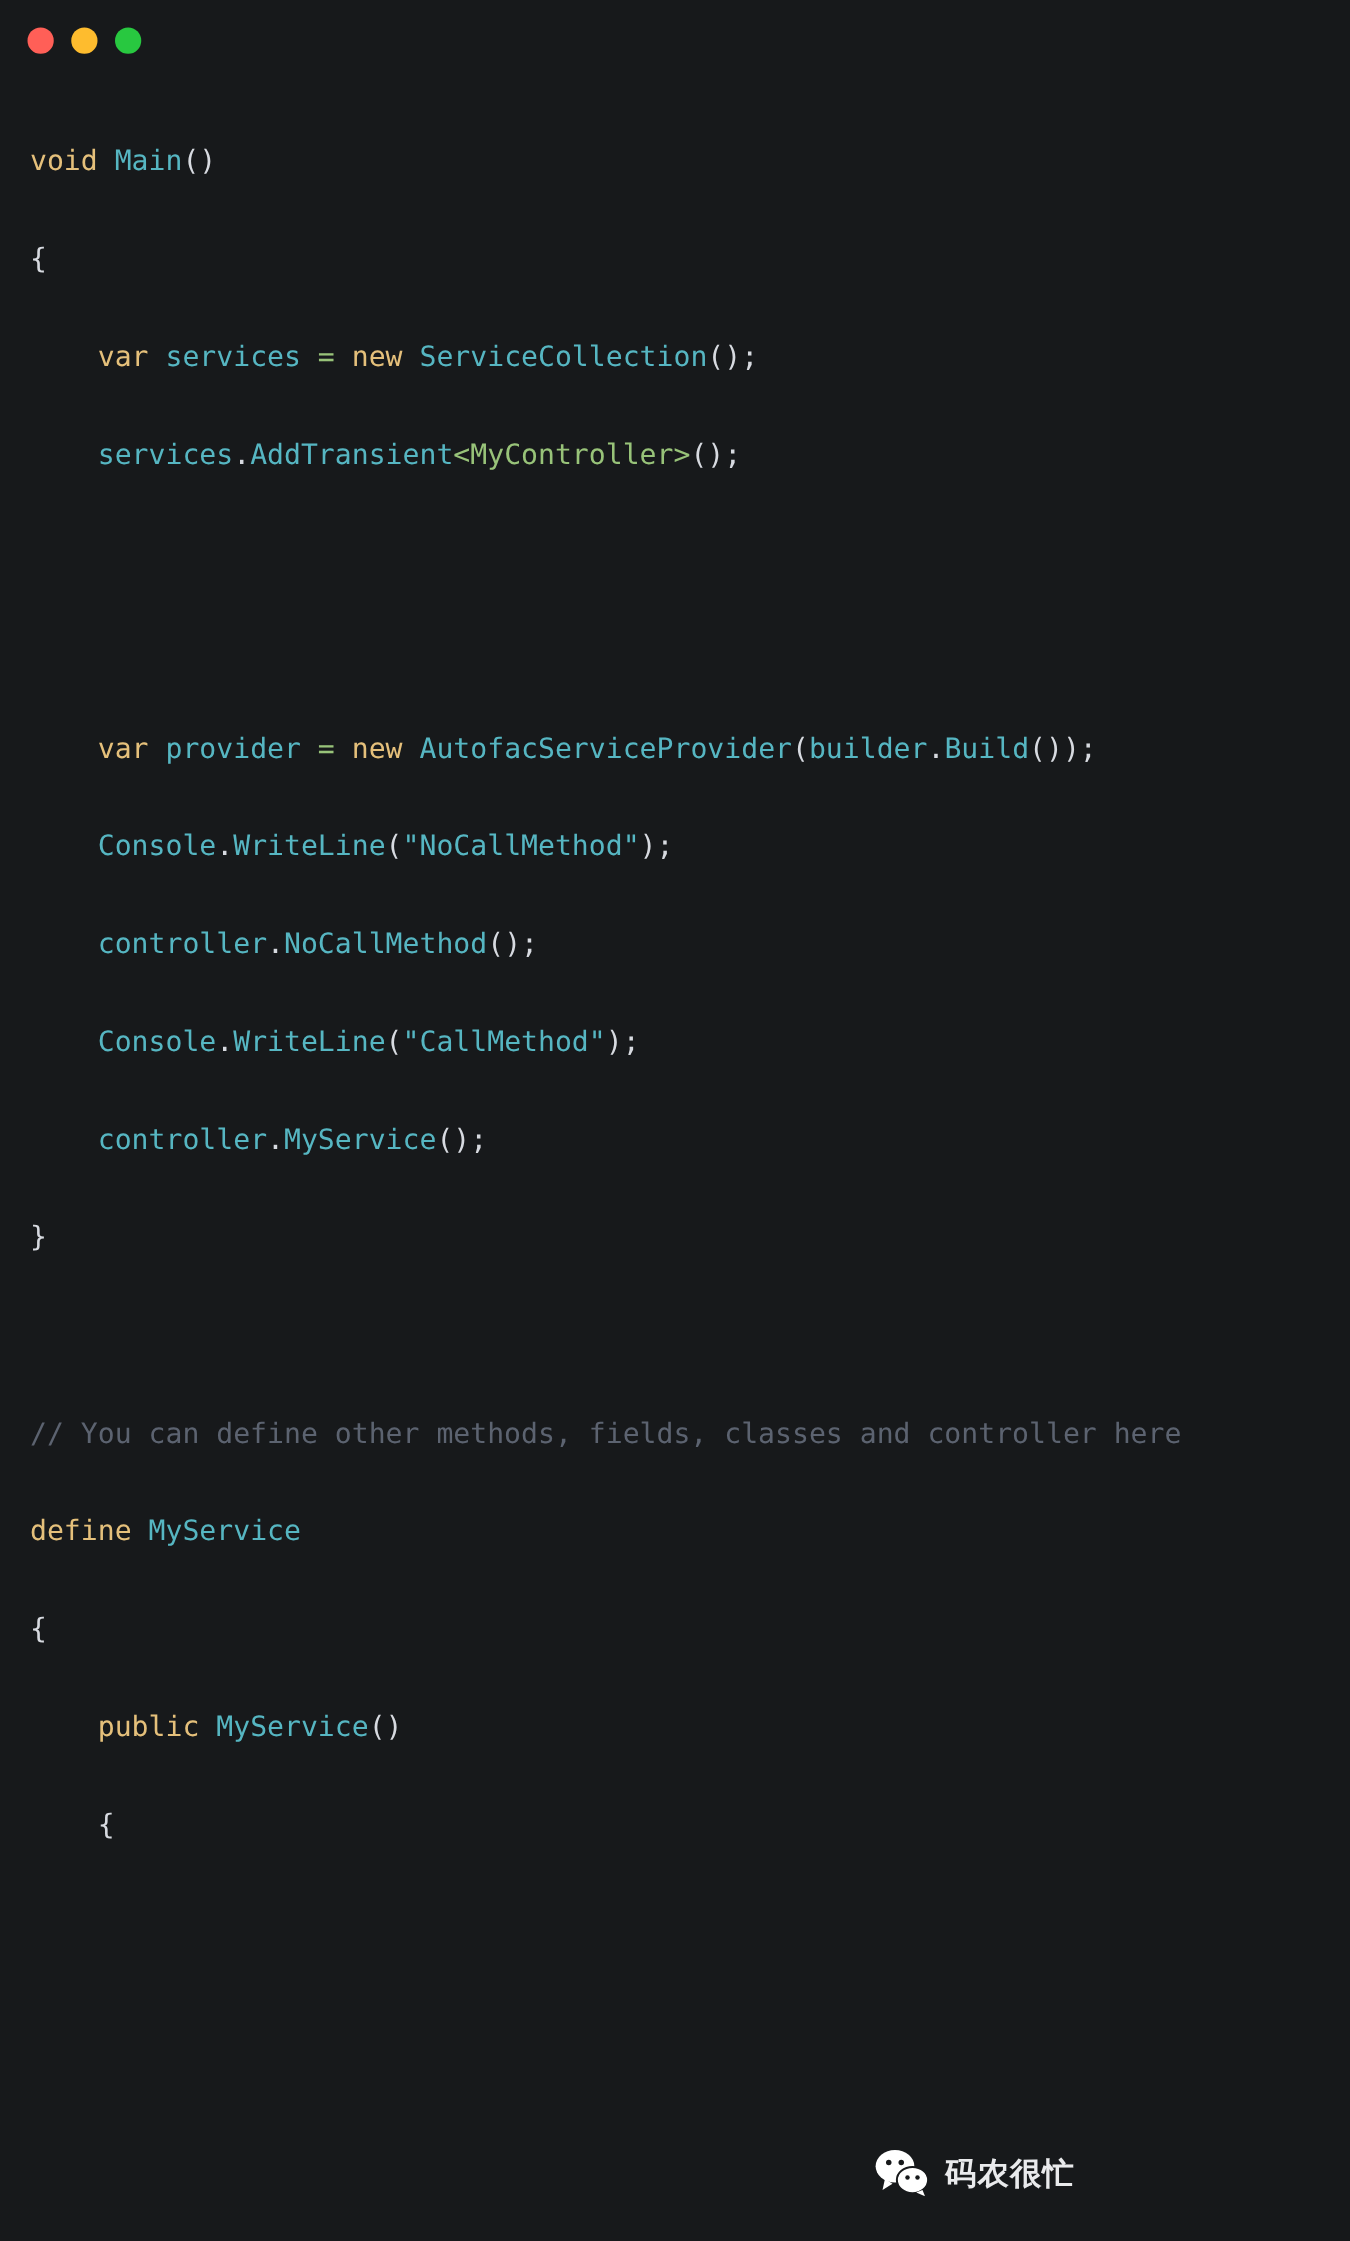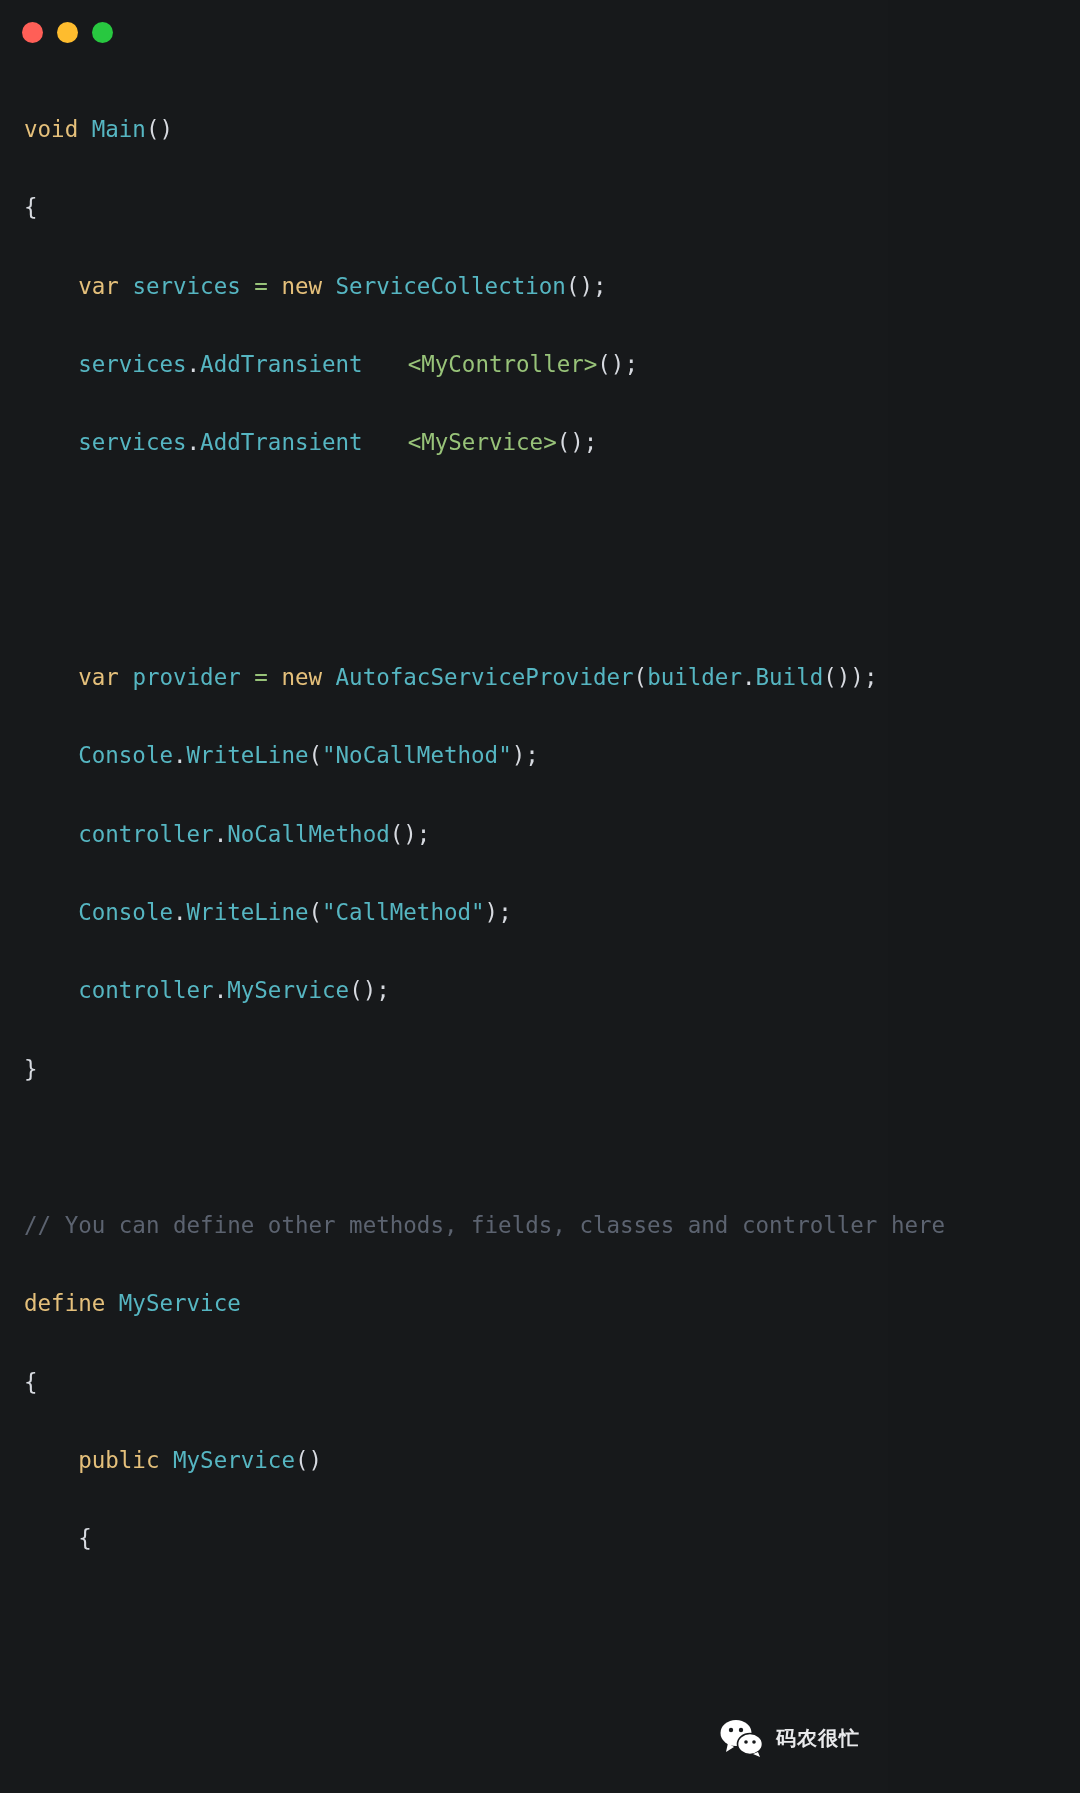--- a/index.html
+++ b/index.html
@@ -48,39 +48,39 @@
     line-height: 26.1px;
     white-space: pre;
     color: #c8cdd3;
     letter-spacing: 0px;
   }
   .line { min-height: 26.1px; }
 
   
   .kw   { color: #e5c07b; }  
   .id   { color: #56b6c2; }  
-  .gen  { color: #98c379; margin-left: 45px; }  
+  .gen  { color: #98c379; }  
   .op   { color: #98c379; }
   .punc { color: #d7dae0; }  
   .cmt  { color: #5c6370; }  
   .str  { color: #56b6c2; }
 
   
   #watermark {
     position: absolute;
     right: 28px;
     bottom: 36px;
     display: flex;
     align-items: center;
     gap: 12px;
   }
   #wm-text {
     color: #e9eaec;
     font-family: "DejaVu Sans", "Liberation Sans", sans-serif;
-    font-size: 20px;
+    font-size: 25px;
     font-weight: bold;
     letter-spacing: 1px;
     text-align: center;
   }
   .wechat-mark { display: block; }
 </style>
 </head>
 <body>
 
 <div id="window">
@@ -89,21 +89,20 @@
     <span class="dot dot-close"></span>
     <span class="dot dot-min"></span>
     <span class="dot dot-max"></span>
   </div>
 
   <div id="code">
     <div class="line"><span class="kw">void</span> <span class="id">Main</span><span class="punc">()</span></div>
     <div class="line"><span class="punc">{</span></div>
     <div class="line">    <span class="kw">var</span> <span class="id">services</span> <span class="op">=</span> <span class="kw">new</span> <span class="id">ServiceCollection</span><span class="punc">();</span></div>
     <div class="line">    <span class="id">services</span><span class="punc">.</span><span class="id">AddTransient</span><span class="gen">&lt;MyController&gt;</span><span class="punc">();</span></div>
-    <div class="line">    <span class="id">services</span><span class="punc">.</span><span class="id">AddTransient</span><span class="gen">&lt;MyService&gt;</span><span class="punc">();</span></div>
     <div class="line"> </div>
     <div class="line"> </div>
     <div class="line">    <span class="kw">var</span> <span class="id">provider</span> <span class="op">=</span> <span class="kw">new</span> <span class="id">AutofacServiceProvider</span><span class="punc">(</span><span class="id">builder</span><span class="punc">.</span><span class="id">Build</span><span class="punc">());</span></div>
     <div class="line">    <span class="id">Console</span><span class="punc">.</span><span class="id">WriteLine</span><span class="punc">(</span><span class="str">"NoCallMethod"</span><span class="punc">);</span></div>
     <div class="line">    <span class="id">controller</span><span class="punc">.</span><span class="id">NoCallMethod</span><span class="punc">();</span></div>
     <div class="line">    <span class="id">Console</span><span class="punc">.</span><span class="id">WriteLine</span><span class="punc">(</span><span class="str">"CallMethod"</span><span class="punc">);</span></div>
     <div class="line">    <span class="id">controller</span><span class="punc">.</span><span class="id">MyService</span><span class="punc">();</span></div>
     <div class="line"><span class="punc">}</span></div>
     <div class="line"> </div>
     <div class="line"><span class="cmt">// You can define other methods, fields, classes and controller here</span></div>

